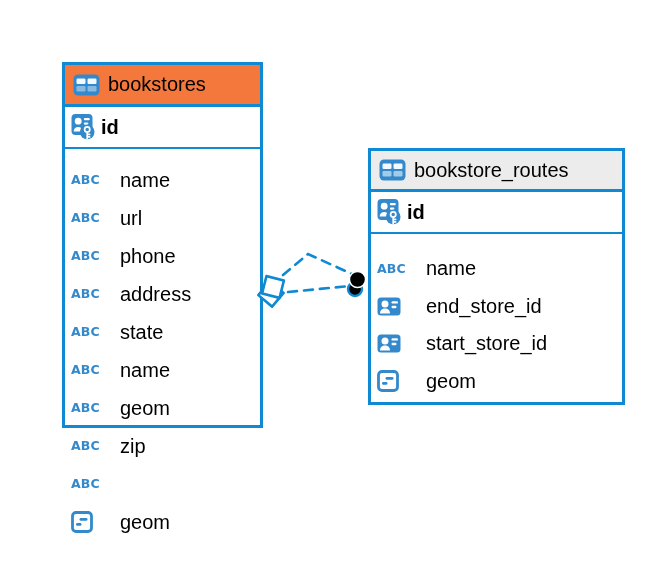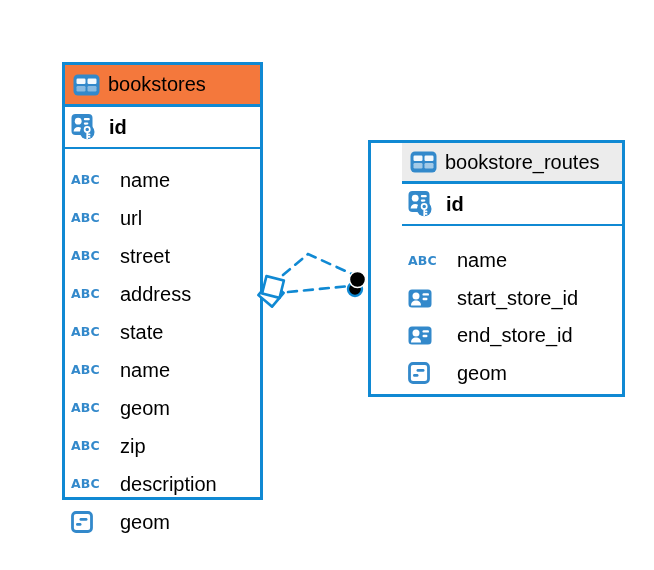--- a/index.html
+++ b/index.html
@@ -13,33 +13,33 @@
   html,body{margin:0;padding:0;}
   body{font-family:"Liberation Sans",sans-serif;}
   .canvas{
     position:relative;width:654px;height:570px;overflow:hidden;
     background:var(--background);
   }
   .erd-table{
     position:absolute;background:#fff;box-sizing:border-box;
     border:3px solid var(--blue);
   }
-  #table-bookstores{left:62px;top:62px;width:201px;height:438px;}
-  #table-bookstore-routes{left:368px;top:140px;width:257px;height:257px;padding-left:31px;}
+  #table-bookstores{left:62px;top:62px;width:201px;height:366px;}
+  #table-bookstore-routes{left:368px;top:148px;width:257px;height:257px;}
 
   .thead{
     display:flex;align-items:center;gap:8px;padding:0 8px;
     border-bottom:3px solid var(--blue);
     font-size:20px;color:var(--text);white-space:nowrap;overflow:hidden;
   }
   #table-bookstores .thead{height:39px;background:var(--orange);}
   #table-bookstore-routes .thead{height:38px;background:var(--header-gray);}
 
   .pk-row{
-    display:flex;align-items:center;gap:8px;padding:0 6px;
+    display:flex;align-items:center;padding:0 6px;
     border-bottom:2px solid var(--blue);
     font-size:20px;font-weight:bold;color:var(--text);
   }
   #table-bookstores .pk-row{height:40px;}
   #table-bookstore-routes .pk-row{height:40px;}
 
   .cols{display:block;}
   #table-bookstores .cols{padding-top:12px;}
   #table-bookstore-routes .cols{padding-top:16px;}
   .col-row{
@@ -105,21 +105,21 @@
       <div class="col-row">
         <span class="ic">
             <span class="abc">ABC</span>
           </span>
         <span>url</span>
       </div>
       <div class="col-row">
         <span class="ic">
             <span class="abc">ABC</span>
           </span>
-        <span>street</span>
+        <span>phone</span>
       </div>
       <div class="col-row">
         <span class="ic">
             <span class="abc">ABC</span>
           </span>
         <span>address</span>
       </div>
       <div class="col-row">
         <span class="ic">
             <span class="abc">ABC</span>
@@ -141,21 +141,20 @@
       <div class="col-row">
         <span class="ic">
             <span class="abc">ABC</span>
           </span>
         <span>zip</span>
       </div>
       <div class="col-row">
         <span class="ic">
             <span class="abc">ABC</span>
           </span>
-        <span>description</span>
       </div>
       <div class="col-row">
         <span class="ic">
           <svg width="22" height="22" viewBox="0 0 22 22">
             <rect x="1.5" y="1.5" width="19" height="19" rx="3.5" fill="#fff" stroke="var(--icon-blue)" stroke-width="2.8"></rect>
             <rect x="8.5" y="7" width="8" height="2.8" rx="1.4" fill="var(--icon-blue)"></rect>
             <rect x="5" y="12" width="5.5" height="2.8" rx="1.4" fill="var(--icon-blue)"></rect>
           </svg>
         </span>
         <span>geom</span>
@@ -203,33 +202,33 @@
       <div class="col-row">
         <span class="ic">
           <svg width="24" height="19" viewBox="0 0 24 19">
             <rect x="0.5" y="0.5" width="23" height="18" rx="3.5" fill="var(--icon-blue)"></rect>
             <circle cx="8" cy="7" r="3.5" fill="#fff"></circle>
             <path d="M3 16.4 c0-3 2.2-4.9 5-4.9 c2.8 0 5 1.9 5 4.9 z" fill="#fff"></path>
             <rect x="14.5" y="4.2" width="6.5" height="2.4" rx="1.2" fill="#fff"></rect>
             <rect x="14.5" y="8.8" width="5" height="2.4" rx="1.2" fill="#fff"></rect>
           </svg>
         </span>
-        <span>start_store_id</span>
+        <span>end_store_id</span>
       </div>
       <div class="col-row">
         <span class="ic">
           <svg width="24" height="19" viewBox="0 0 24 19">
             <rect x="0.5" y="0.5" width="23" height="18" rx="3.5" fill="var(--icon-blue)"></rect>
             <circle cx="8" cy="7" r="3.5" fill="#fff"></circle>
             <path d="M3 16.4 c0-3 2.2-4.9 5-4.9 c2.8 0 5 1.9 5 4.9 z" fill="#fff"></path>
             <rect x="14.5" y="4.2" width="6.5" height="2.4" rx="1.2" fill="#fff"></rect>
             <rect x="14.5" y="8.8" width="5" height="2.4" rx="1.2" fill="#fff"></rect>
           </svg>
         </span>
-        <span>end_store_id</span>
+        <span>start_store_id</span>
       </div>
       <div class="col-row">
         <span class="ic">
           <svg width="22" height="22" viewBox="0 0 22 22">
             <rect x="1.5" y="1.5" width="19" height="19" rx="3.5" fill="#fff" stroke="var(--icon-blue)" stroke-width="2.8"></rect>
             <rect x="8.5" y="7" width="8" height="2.8" rx="1.4" fill="var(--icon-blue)"></rect>
             <rect x="5" y="12" width="5.5" height="2.8" rx="1.4" fill="var(--icon-blue)"></rect>
           </svg>
         </span>
         <span>geom</span>

